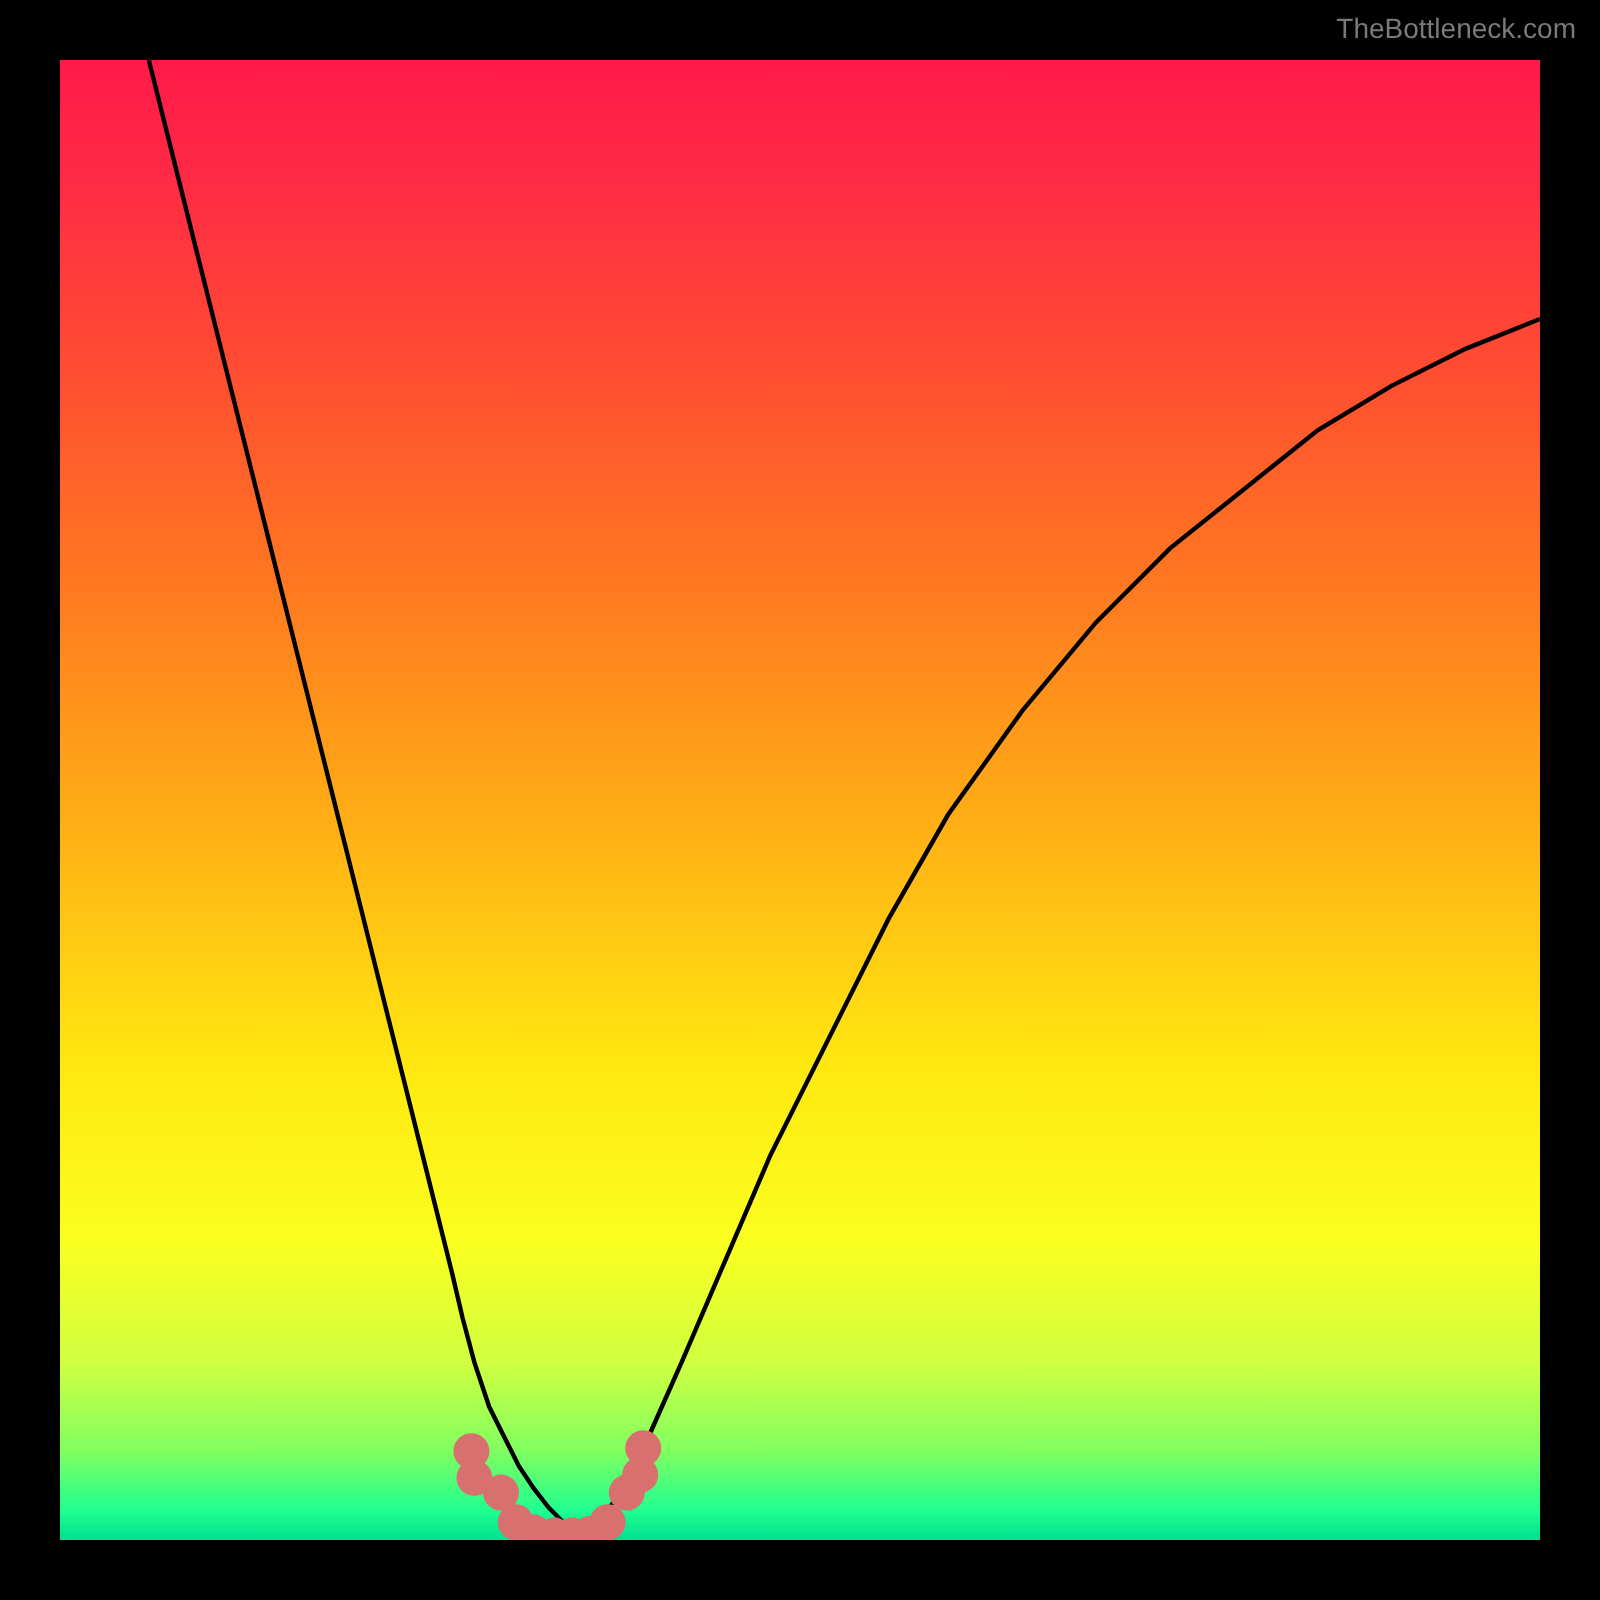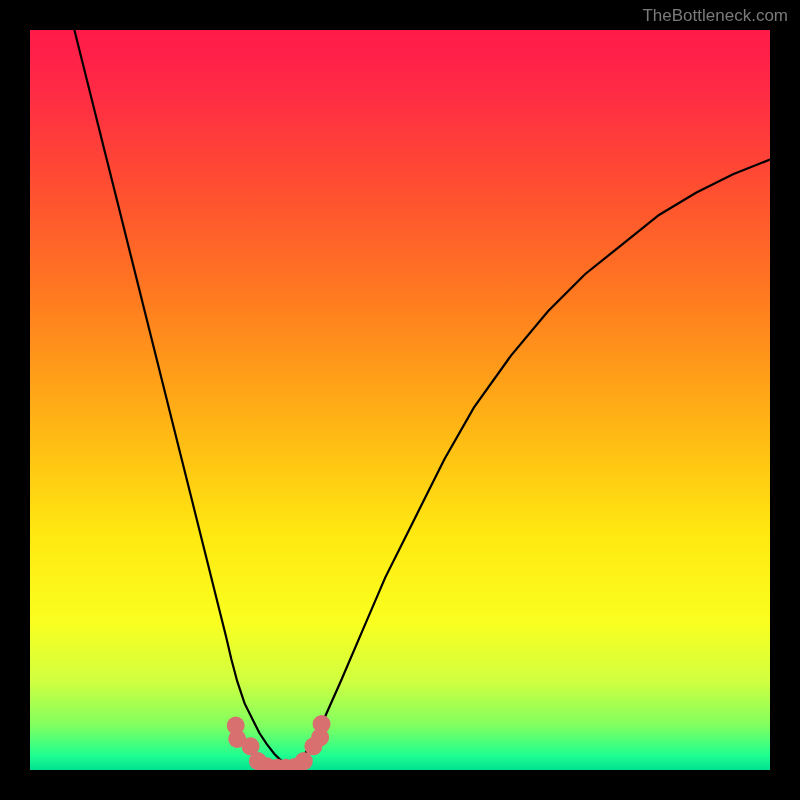--- a/index.html
+++ b/index.html
@@ -9,21 +9,21 @@
     height: 800px;
     background: #000;
     position: relative;
     font-family: Arial, sans-serif;
   }
   .watermark {
     position: absolute;
     top: 6px;
     right: 12px;
     color: #7a7a7a;
-    font-size: 17px;
+    font-size: 14px;
     font-weight: 500;
     z-index: 10;
   }
   .plot-area {
     position: absolute;
     left: 30px;
     top: 30px;
     width: 740px;
     height: 740px;
   }

